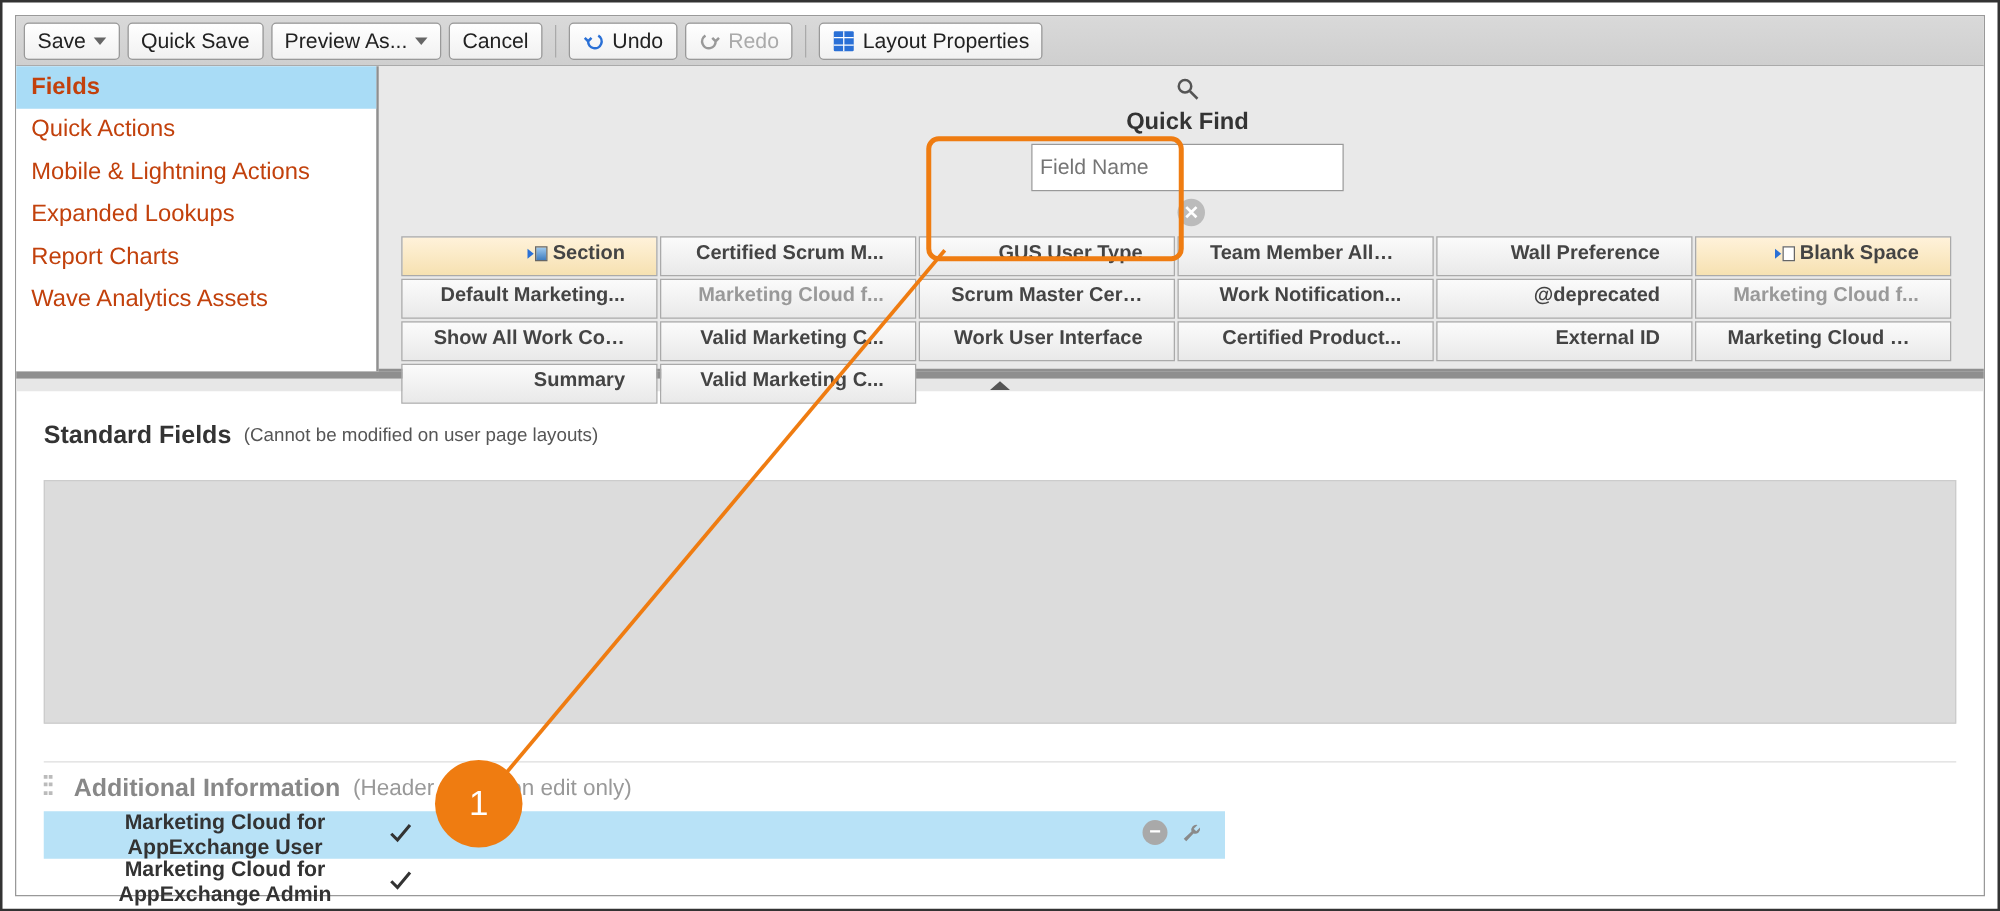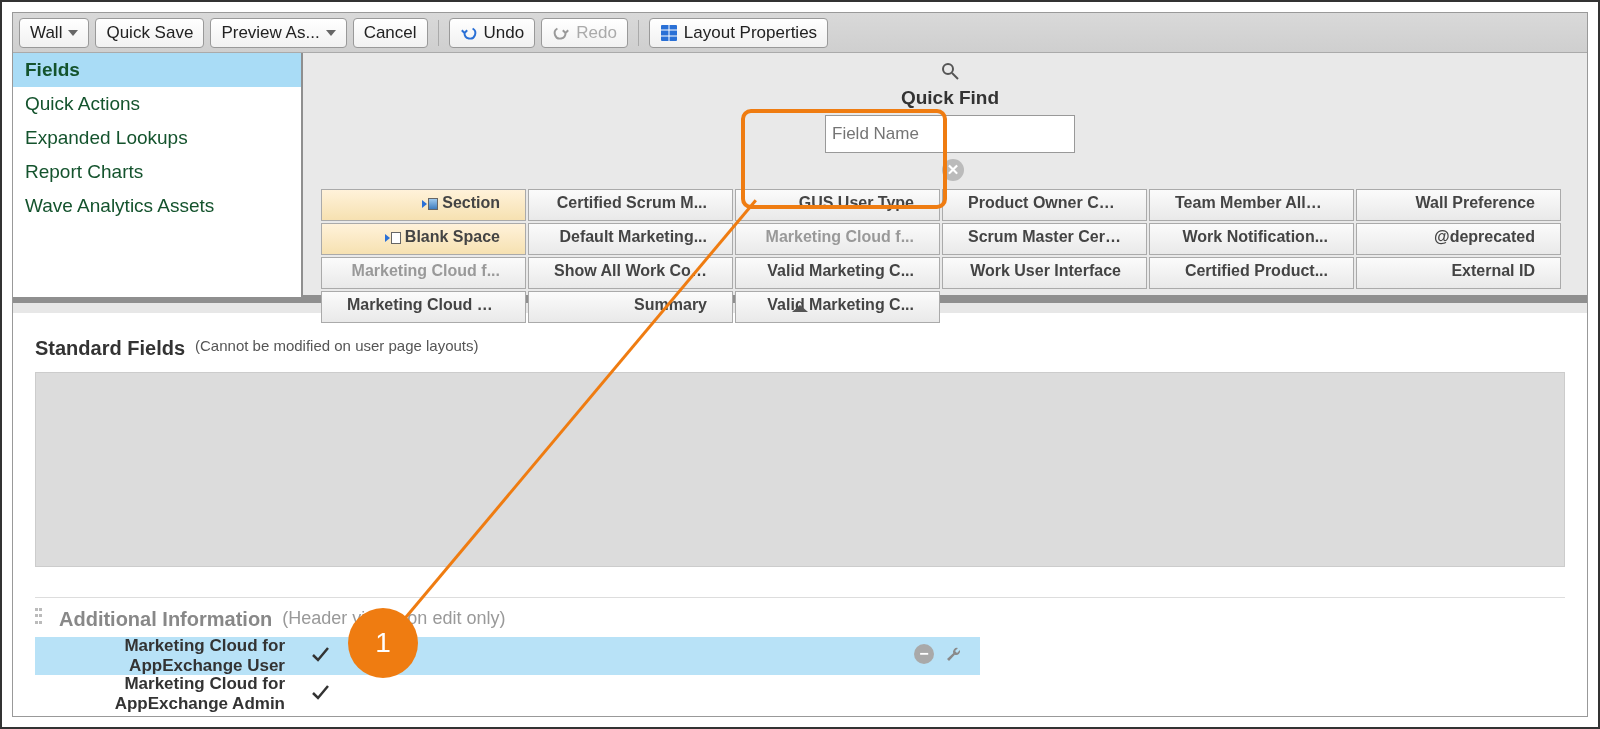--- a/index.html
+++ b/index.html
@@ -16,21 +16,21 @@
   .icon-undo,.icon-redo{ width:18px;height:18px;margin-right:6px;display:inline-block;}
   .icon-undo svg path{stroke:#2a70d6;fill:none;stroke-width:2.2;}
   .icon-redo svg path{stroke:#999;fill:none;stroke-width:2.2;}
   .icon-grid { width:18px;height:18px;margin-right:6px;display:inline-flex;align-items:center;justify-content:center;}
   .icon-grid svg rect{fill:#2a70d6;}
   .icon-grid svg line{stroke:#fff;stroke-width:1;}
 
   
   .palette { display:flex; background:#e9e9e9; border-bottom:6px solid #8f8f8f; height:250px; }
   .palette-left { width:290px; background:#fff; border:2px solid #8f8f8f; border-top:none; border-left:none; border-bottom:none; padding:0; }
-  .palette-left .item { padding:6px 12px; font-size:19px; color:#14532d; cursor:pointer; }
+  .palette-left .item { padding:6px 12px; font-size:19px; color:#c2410c; cursor:pointer; }
   .palette-left .item.selected { background:#a9dcf6; font-weight:bold; }
   .palette-right { flex:1; border:2px solid #8f8f8f; border-top:none; border-left:none; border-right:none; padding:8px 0 8px 10px; display:flex; flex-direction:column; }
   .quickfind-row { display:flex; align-items:center; gap:6px; padding:0 8px 8px 8px;flex-direction:column; }
   .qf-icon { width:20px;height:20px; }
   .qf-label { font-size:19px; font-weight:bold; }
   .qf-input { width:250px; height:38px; border:1px solid #999; padding:2px 6px; font-size:17px; color:#888; background:#fff; }
   .qf-clear { width:22px;height:22px;border-radius:50%;background:#bbb;color:#fff;display:flex;align-items:center;justify-content:center;font-size:15px;font-weight:bold;cursor:pointer;margin-left:6px;}
   .field-grid { display:grid; grid-template-columns: repeat(6, 205px); grid-auto-rows:32px; gap:2px; padding:0 8px; }
   .fld { border:1px solid #aaa; background:linear-gradient(#fbfbfb,#e9e9e9); font-size:16px; font-weight:bold; color:#444; padding:4px 25px; white-space:nowrap; overflow:hidden; text-overflow:ellipsis; cursor:move;text-align:right; }
   .fld.special { background:linear-gradient(#fff2da,#f6e1b1); }
@@ -39,55 +39,55 @@
   .mini-icon .arrow { position:absolute; left:-2px; top:2px; border-top:4px solid transparent; border-bottom:4px solid transparent; border-left:5px solid #2a70d6; }
   .mini-icon .box { position:absolute; left:4px; top:0; width:10px; height:12px; border:1px solid #666; background:linear-gradient(#9ec9ee,#3f7dbf); }
   .mini-icon.blank .box { background:#fff; border:1px solid #666; }
 
   
   .collapse-bar { height:10px; background:#e7e7e7; display:flex; align-items:center; justify-content:center; }
   .collapse-bar .caret { width:0;height:0;border-left:8px solid transparent;border-right:8px solid transparent;border-bottom:7px solid #555; }
 
   
   .canvas { position:relative; padding:24px 22px; }
-  .section-hdr { display:flex; align-items:flex-start; gap:10px; font-size:20px; margin-bottom:12px; }
+  .section-hdr { display:flex; align-items:center; gap:10px; font-size:20px; margin-bottom:24px; }
   .section-hdr .title { font-weight:bold; color:#333; }
   .section-hdr .note { color:#555; font-size:15px; }
   .std-body { height:195px; background:#dcdcdc; border:1px solid #ccc; margin-bottom:30px; }
 
   .addl-hdr { display:flex; align-items:flex-start; gap:10px; border-top:1px solid #ddd; padding-top:10px; }
   .grip { width:10px; height:18px; display:inline-flex; flex-wrap:wrap; gap:1px; margin-right:4px; }
   .grip span { width:3px;height:3px;background:#bbb; }
   .addl-title { font-weight:bold; color:#888; font-size:20px; }
   .addl-note { color:#999; font-size:18px; }
 
   .field-rows { margin-top:6px; }
   .frow { display:flex; align-items:center; height:38px; padding:0 10px 0 40px; position:relative; }
   .frow.selected { background:#b8e2f7; }
-  .frow .label { width:220px; text-align:right; font-size:17px; font-weight:bold; color:#333; line-height:1.15; padding-right:10px; }
+  .frow .label { width:220px; text-align:center; font-size:17px; font-weight:bold; color:#333; line-height:1.15; padding-right:10px; }
   .frow .chk { width:22px; text-align:center; margin-left:14px; }
   .frow .chk svg { width:20px; height:20px; }
   .frow .tools { margin-left:auto; margin-right:6px; display:flex; gap:10px; }
   .tool-minus { width:20px;height:20px;border-radius:50%;background:#a9a9a9;color:#fff;display:flex;align-items:center;justify-content:center;font-weight:bold; font-size:16px;}
   .tool-wrench svg{ width:20px;height:20px; }
 
   
   .ann-highlight { position:absolute; border:4px solid #ef7c11; border-radius:10px; pointer-events:none; }
   .ann-circle { position:absolute; width:70px;height:70px;border-radius:50%;background:#ef7c11;color:#fff;display:flex;align-items:center;justify-content:center;font-size:28px; pointer-events:none; z-index:5;}
   .ann-line { position:absolute; height:3px; background:#ef7c11; transform-origin:0 50%; pointer-events:none; z-index:4;}
 </style>
 </head>
 <body>
 
 <div class="viewport">
   <div class="inner">
 
     <div class="toolbar">
       <div class="btn drop">
-          <span>Wall</span>
+          <span>Save</span>
         </div>
       <div class="btn">
           <span>Quick Save</span>
         </div>
       <div class="btn drop">
           <span>Preview As...</span>
         </div>
       <div class="btn">
           <span>Cancel</span>
         </div>
@@ -115,40 +115,40 @@
             </svg>
           </span>
         <span>Layout Properties</span>
       </div>
     </div>
 
     <div class="palette">
       <div class="palette-left">
         <div class="item selected">Fields</div>
         <div class="item">Quick Actions</div>
+        <div class="item">Mobile &amp; Lightning Actions</div>
         <div class="item">Expanded Lookups</div>
         <div class="item">Report Charts</div>
         <div class="item">Wave Analytics Assets</div>
       </div>
       <div class="palette-right">
         <div class="quickfind-row">
           <span class="qf-icon"><svg viewBox="0 0 20 20">
                 <circle cx="8" cy="8" r="5" fill="none" stroke="#555" stroke-width="2"></circle>
                 <line x1="12" y1="12" x2="18" y2="18" stroke="#555" stroke-width="2"></line>
               </svg></span>
           <span class="qf-label">Quick Find</span>
           <input class="qf-input" placeholder="Field Name" style="">
           <span class="qf-clear">✕</span>
         </div>
         <div class="field-grid">
 
           <div class="fld special"><span class="mini-icon"><span class="arrow"></span><span class="box"></span></span><span>Section</span></div>
           <div class="fld">Certified Scrum M...</div>
           <div class="fld">GUS User Type</div>
-          <div class="fld">Product Owner Cer...</div>
           <div class="fld">Team Member Alloc...</div>
           <div class="fld">Wall Preference</div>
 
           <div class="fld special"><span class="mini-icon blank"><span class="arrow"></span><span class="box"></span></span><span>Blank Space</span></div>
           <div class="fld">Default Marketing...</div>
           <div class="fld muted">Marketing Cloud f...</div>
           <div class="fld">Scrum Master Cert...</div>
           <div class="fld">Work Notification...</div>
 
           <div class="fld">@deprecated</div>

